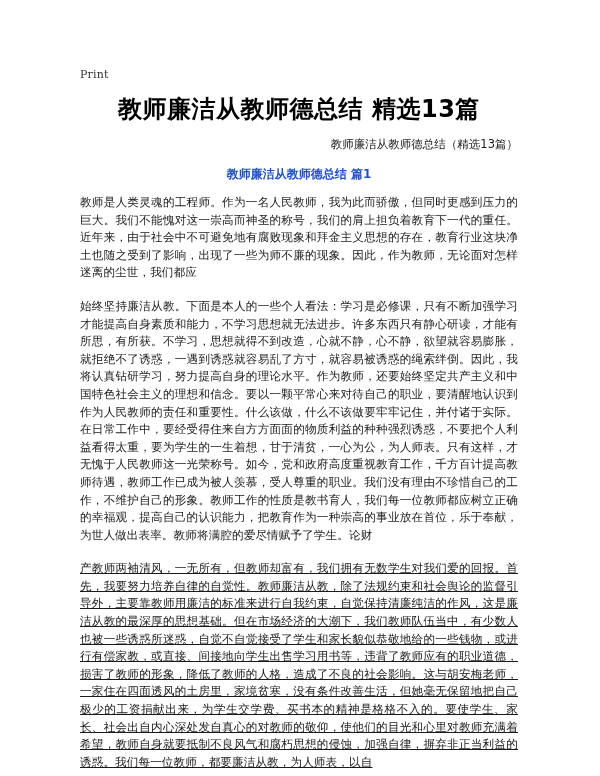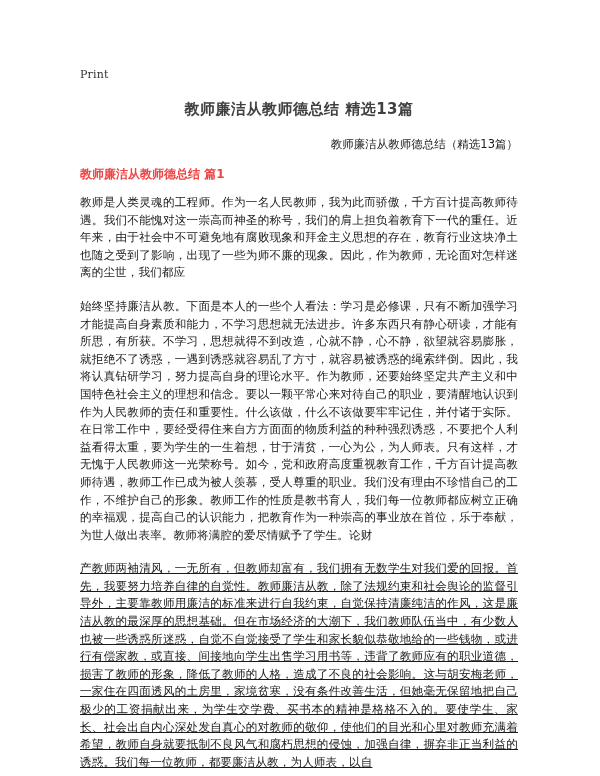--- a/index.html
+++ b/index.html
@@ -34,43 +34,44 @@
     user-select: none;
   }
   .doc {
     position: absolute;
     left: 80px;
     top: 96px;
     width: 438px;
   }
   .doc-title {
     font-family: "DejaVu Sans", sans-serif;
-    font-size: 15px;
+    font-size: 24px;
     font-weight: bold;
     line-height: 26px;
     text-align: center;
-    color: #404040;
+    color: #000000;
     margin: 0 0 14px 0;
     letter-spacing: 0.5px;
   }
   .doc-subtitle {
     font-family: "DejaVu Sans", sans-serif;
     font-size: 11.5px;
     line-height: 17px;
     color: #1a1a1a;
     margin: 0 0 12px 0;
     text-align: right;
   }
   .section-heading {
     font-family: "DejaVu Sans", sans-serif;
     font-size: 12px;
     font-weight: bold;
     line-height: 18px;
-    color: #ef4444;
+    color: #1d4ed8;
     margin: 0 0 11px 0;
+    text-align: center;
   }
   .para {
     font-family: "DejaVu Sans", sans-serif;
     font-size: 11.6px;
     line-height: 17.6px;
     color: #1a1a1a;
     margin: 0 0 16px 0;
     text-align: justify;
     text-justify: inter-ideograph;
     word-break: break-all;
@@ -89,20 +90,20 @@
   <div class="print-link">Print</div>
 
   <div class="doc">
 
     <h1 class="doc-title">教师廉洁从教师德总结 精选13篇</h1>
 
     <p class="doc-subtitle">教师廉洁从教师德总结（精选13篇）</p>
 
     <h2 class="section-heading">教师廉洁从教师德总结 篇1</h2>
 
-    <p class="para">教师是人类灵魂的工程师。作为一名人民教师，我为此而骄傲，千方百计提高教师待遇。我们不能愧对这一崇高而神圣的称号，我们的肩上担负着教育下一代的重任。近年来，由于社会中不可避免地有腐败现象和拜金主义思想的存在，教育行业这块净土也随之受到了影响，出现了一些为师不廉的现象。因此，作为教师，无论面对怎样迷离的尘世，我们都应</p>
+    <p class="para">教师是人类灵魂的工程师。作为一名人民教师，我为此而骄傲，但同时更感到压力的巨大。我们不能愧对这一崇高而神圣的称号，我们的肩上担负着教育下一代的重任。近年来，由于社会中不可避免地有腐败现象和拜金主义思想的存在，教育行业这块净土也随之受到了影响，出现了一些为师不廉的现象。因此，作为教师，无论面对怎样迷离的尘世，我们都应</p>
 
     <p class="para">始终坚持廉洁从教。下面是本人的一些个人看法：学习是必修课，只有不断加强学习才能提高自身素质和能力，不学习思想就无法进步。许多东西只有静心研读，才能有所思，有所获。不学习，思想就得不到改造，心就不静，心不静，欲望就容易膨胀，就拒绝不了诱惑，一遇到诱惑就容易乱了方寸，就容易被诱惑的绳索绊倒。因此，我将认真钻研学习，努力提高自身的理论水平。作为教师，还要始终坚定共产主义和中国特色社会主义的理想和信念。要以一颗平常心来对待自己的职业，要清醒地认识到作为人民教师的责任和重要性。什么该做，什么不该做要牢牢记住，并付诸于实际。在日常工作中，要经受得住来自方方面面的物质利益的种种强烈诱惑，不要把个人利益看得太重，要为学生的一生着想，甘于清贫，一心为公，为人师表。只有这样，才无愧于人民教师这一光荣称号。如今，党和政府高度重视教育工作，千方百计提高教师待遇，教师工作已成为被人羡慕，受人尊重的职业。我们没有理由不珍惜自己的工作，不维护自己的形象。教师工作的性质是教书育人，我们每一位教师都应树立正确的幸福观，提高自己的认识能力，把教育作为一种崇高的事业放在首位，乐于奉献，为世人做出表率。教师将满腔的爱尽情赋予了学生。论财</p>
 
     <p class="para">产教师两袖清风，一无所有，但教师却富有，我们拥有无数学生对我们爱的回报。首先，我要努力培养自律的自觉性。教师廉洁从教，除了法规约束和社会舆论的监督引导外，主要靠教师用廉洁的标准来进行自我约束，自觉保持清廉纯洁的作风，这是廉洁从教的最深厚的思想基础。但在市场经济的大潮下，我们教师队伍当中，有少数人也被一些诱惑所迷惑，自觉不自觉接受了学生和家长貌似恭敬地给的一些钱物，或进行有偿家教，或直接、间接地向学生出售学习用书等，违背了教师应有的职业道德，损害了教师的形象，降低了教师的人格，造成了不良的社会影响。这与胡安梅老师，一家住在四面透风的土房里，家境贫寒，没有条件改善生活，但她毫无保留地把自己极少的工资捐献出来，为学生交学费、买书本的精神是格格不入的。要使学生、家长、社会出自内心深处发自真心的对教师的敬仰，使他们的目光和心里对教师充满着希望，教师自身就要抵制不良风气和腐朽思想的侵蚀，加强自律，摒弃非正当利益的诱惑。我们每一位教师，都要廉洁从教，为人师表，以自</p>
 
   </div>
 </div>
 
 </body></html>

